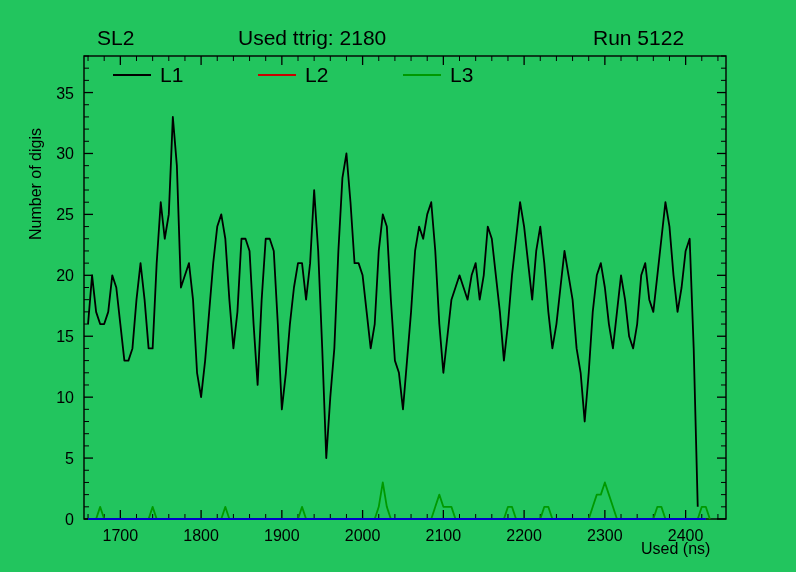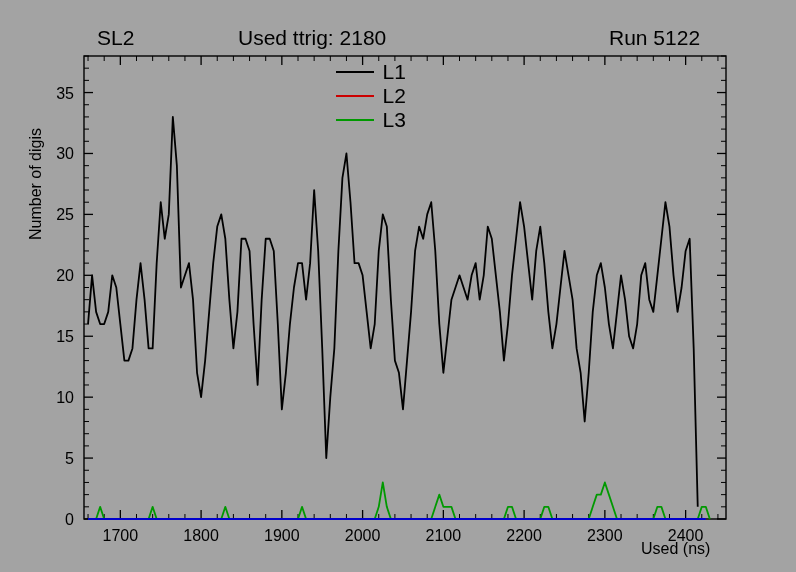--- a/index.html
+++ b/index.html
@@ -10,31 +10,31 @@
   body {
     width: 796px;
     height: 572px;
     font-family: "Liberation Sans", sans-serif;
     overflow: hidden;
   }
   #root {
     position: relative;
     width: 796px;
     height: 572px;
-    background: #a3a3a3;
+    background: #22c55e;
   }
   .title-left, .title-center, .title-right {
     position: absolute;
     font-size: 21px;
     color: #000;
     white-space: nowrap;
   }
   .title-left { left: 97px; top: 26px; }
   .title-center { left: 238px; top: 26px; }
-  .title-right { left: 593px; top: 26px; margin-left: 16px; }
+  .title-right { left: 593px; top: 26px; }
 
   .ylabel {
     position: absolute;
     left: -44px;
     top: 175px;
     width: 160px;
     text-align: center;
     font-size: 16px;
     transform: rotate(-90deg);
     color: #000;
@@ -53,21 +53,21 @@
     left: 0;
     top: 0;
   }
   .legend {
     position: absolute;
     left: 113px;
     top: 60px;
     width: 590px;
     height: 30px;
     display: flex;
-    flex-direction: column;
+    flex-direction: row;
     align-items: center;
   }
   .legend-entry {
     display: flex;
     flex-direction: row;
     align-items: center;
     width: 145px;
   }
   .legend-line {
     width: 38px;

